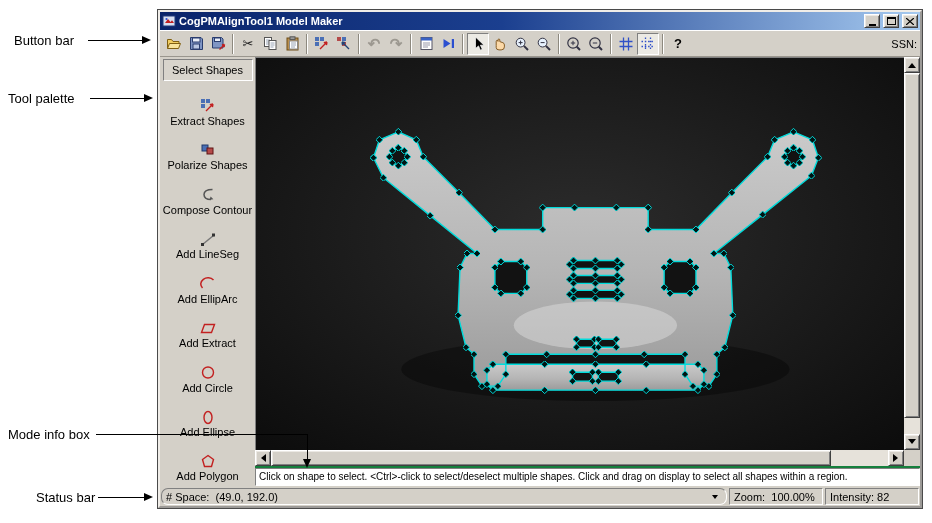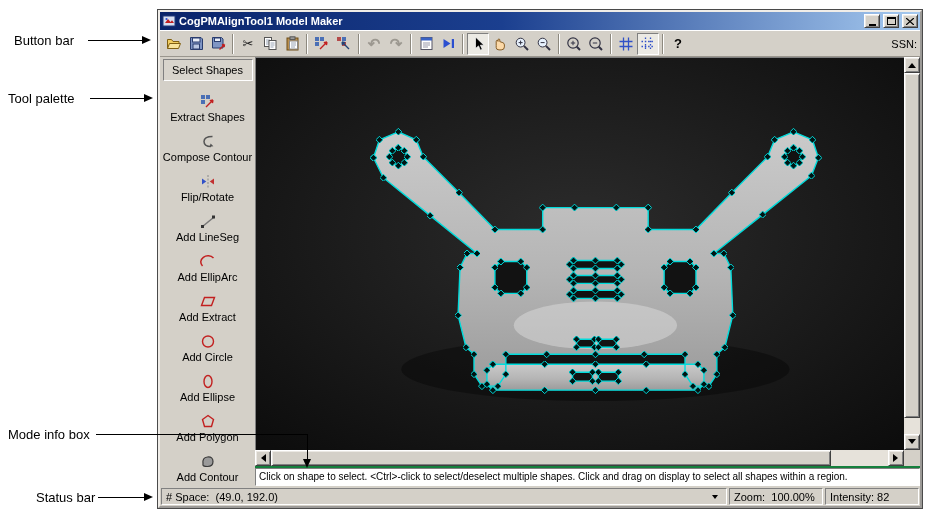--- a/index.html
+++ b/index.html
@@ -77,21 +77,21 @@
 
   .modeinfo { height:18px; flex:0 0 18px; margin-top:2px; background:#fff;
               border:1px solid; border-color:#808080 #fff #fff #808080;
               font-size:10px; color:#000; padding:2px 3px 0; white-space:nowrap; overflow:hidden; }
 
   
   .statusbar { height:20px; flex:0 0 20px; display:flex; gap:2px; padding:2px 1px 1px; }
   .spanel { border:1px solid; border-color:#808080 #fff #fff #808080; font-size:11px;
             display:flex; align-items:center; padding:0 4px; background:#d4d0c8; }
   .spanel span { white-space:pre; overflow:hidden; }
-  .spanel.space { flex:1; justify-content:space-between; min-width:0; }
+  .spanel.space { flex:1; justify-content:space-between; min-width:0;border-radius:7px; }
   .spanel.zoom { width:94px; flex:0 0 94px; }
   .spanel.intensity { width:94px; flex:0 0 94px; }
   .status-drop { width:14px; height:14px; display:flex; align-items:center; justify-content:center; }
 </style>
 </head>
 <body>
 
 <div class="canvas">
 
   <div class="ann" style="left:14px;top:33px">Button bar</div>
@@ -286,35 +286,34 @@
                 <rect x="6" y="1" width="4" height="4" fill="#4a6fb5"></rect>
                 <rect x="1" y="6" width="4" height="4" fill="#4a6fb5"></rect>
                 <path d="M6 13L13 6m0 0l-3.2.6M13 6l-.6 3.2" stroke="#c22020" stroke-width="1.4" fill="none"></path>
               </svg>
             </div>
           <div class="pal-label">Extract Shapes</div>
         </div>
         <div class="pal-item">
           <div class="pal-icon">
               <svg width="16" height="15" viewBox="0 0 16 15">
+                <rect x="2" y="2" width="6" height="6" fill="#4a6fb5" stroke="#20386b"></rect>
+                <rect x="7" y="5" width="6" height="6" fill="#b54a4a" stroke="#5e1414"></rect>
+              </svg>
+            </div>
+          <div class="pal-label">Polarize Shapes</div>
+        </div>
+        <div class="pal-item">
+          <div class="pal-icon">
+              <svg width="16" height="15" viewBox="0 0 16 15">
                 <path d="M12.5 2.5Q4 2.5 4 7.5t7 5" fill="none" stroke="#555" stroke-width="1.5"></path>
                 <path d="M10.6 9.4l2.8 2.8-3.8.5z" fill="#555"></path>
               </svg>
             </div>
           <div class="pal-label">Compose Contour</div>
-        </div>
-        <div class="pal-item">
-          <div class="pal-icon">
-              <svg width="16" height="15" viewBox="0 0 16 15">
-                <path d="M8 1v13" stroke="#888" stroke-dasharray="2 1.5"></path>
-                <path d="M2 4.5L6.3 7.5 2 10.5z" fill="#3050c8"></path>
-                <path d="M14 4.5L9.7 7.5 14 10.5z" fill="#c23030"></path>
-              </svg>
-            </div>
-          <div class="pal-label">Flip/Rotate</div>
         </div>
         <div class="pal-item">
           <div class="pal-icon">
               <svg width="16" height="15" viewBox="0 0 16 15">
                 <path d="M2.5 12.5l11-9" stroke="#777" stroke-width="1.5"></path>
                 <rect x="1" y="11" width="3" height="3" fill="#333"></rect>
                 <rect x="12" y="1.5" width="3" height="3" fill="#333"></rect>
               </svg>
             </div>
           <div class="pal-label">Add LineSeg</div>
@@ -351,28 +350,20 @@
             </div>
           <div class="pal-label">Add Ellipse</div>
         </div>
         <div class="pal-item">
           <div class="pal-icon">
               <svg width="16" height="15" viewBox="0 0 16 15">
                 <path d="M8 1.5l5.5 4-2 7h-7l-2-7z" fill="none" stroke="#c22020" stroke-width="1.4"></path>
               </svg>
             </div>
           <div class="pal-label">Add Polygon</div>
-        </div>
-        <div class="pal-item">
-          <div class="pal-icon">
-              <svg width="16" height="15" viewBox="0 0 16 15">
-                <path d="M3 10Q2 3.5 7.5 3t5.5 4.5Q13 12.5 7.5 12.5T3 10z" fill="#9a9a9a" stroke="#3a3a3a" stroke-width="1.2"></path>
-              </svg>
-            </div>
-          <div class="pal-label">Add Contour</div>
         </div>
       </div>
 
       <div class="rightarea">
         <div class="viewrow">
           <div class="display">
             <svg class="scene" viewBox="0 0 651 393" preserveAspectRatio="none">
               <defs>
                 <radialGradient id="bgG" cx="50%" cy="45%" r="72%">
                   <stop offset="0%" stop-color="#2c2c2c"></stop>

